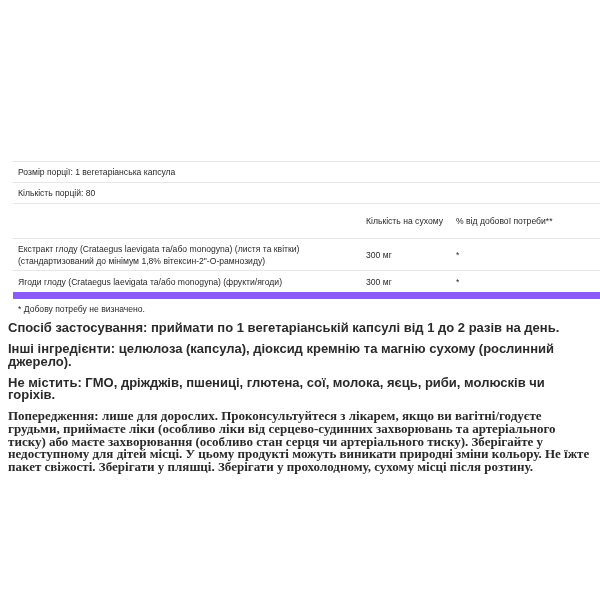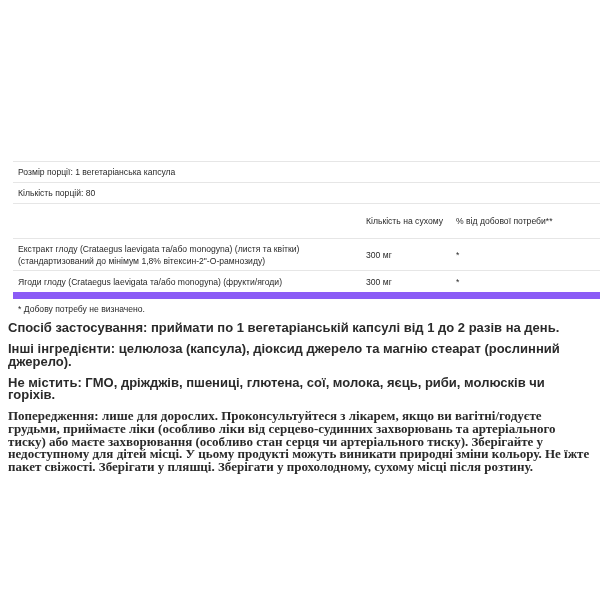--- a/index.html
+++ b/index.html
@@ -86,16 +86,16 @@
     <td class="col3">*</td>
   </tr>
   <tr class="row-note">
     <td colspan="3" style="border-top:none;">*  Добову потребу не визначено.</td>
   </tr>
 </tbody>
   </table>
 
 <div class="notes">
   <p>Спосіб застосування: приймати по 1 вегетаріанській капсулі від 1 до 2 разів на день.</p>
-  <p>Інші інгредієнти: целюлоза (капсула), діоксид джерело та магнію стеарат (рослинний джерело).</p>
+  <p>Інші інгредієнти: целюлоза (капсула), діоксид кремнію та магнію сухому (рослинний джерело).</p>
   <p>Не містить: ГМО, дріжджів, пшениці, глютена, сої, молока, яєць, риби, молюсків чи горіхів.</p>
   <p class="warning">Попередження: лише для дорослих. Проконсультуйтеся з лікарем, якщо ви вагітні/годуєте грудьми, приймаєте ліки (особливо ліки від серцево-судинних захворювань та артеріального тиску) або маєте захворювання (особливо стан серця чи артеріального тиску). Зберігайте у недоступному для дітей місці. У цьому продукті можуть виникати природні зміни кольору. Не їжте пакет свіжості. Зберігати у пляшці. Зберігати у прохолодному, сухому місці після розтину.</p>
 </div>
 
 </body></html>

